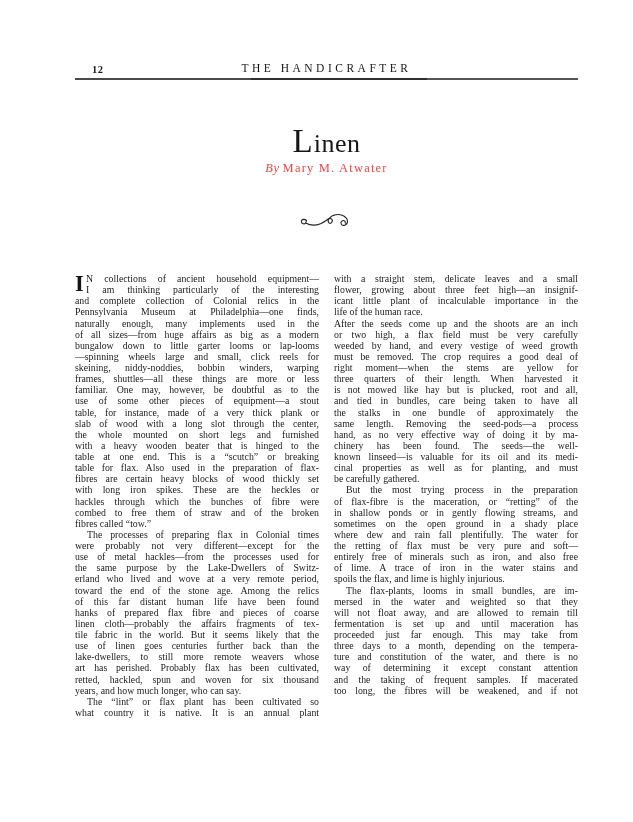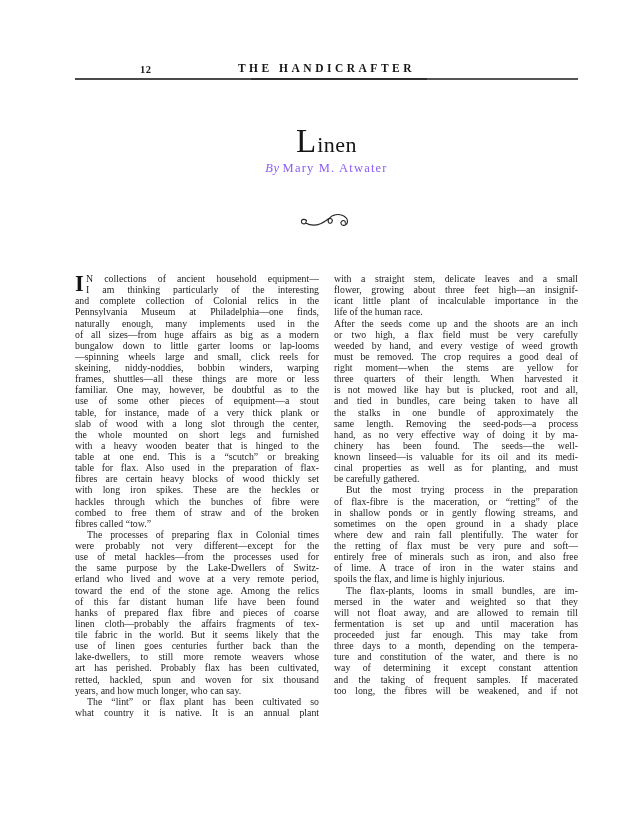--- a/index.html
+++ b/index.html
@@ -10,43 +10,43 @@
     color:#1a1a1a;
     position:relative;
     overflow:hidden;
     -webkit-font-smoothing:antialiased;
   }
   .abs{position:absolute;}
 
   
   .folio{
     left:92px;top:64px;
-    font-size:10.5px;font-weight:700;letter-spacing:0.5px;margin-left:48px;
+    font-size:10.5px;font-weight:700;letter-spacing:0.5px;
   }
   .journal{
     left:75px;top:62px;width:503px;
     text-align:center;
-    font-size:11.5px;font-weight:700;letter-spacing:3.5px;
+    font-size:11.5px;font-weight:400;letter-spacing:3.5px;
     color:#161616;
   }
   .headrule{
     left:75px;top:78px;width:503px;height:2px;
     background:linear-gradient(90deg,#4a4a4a 0 35%,#2f2f2f 35% 70%,#555 70% 100%);
   }
 
   
   .art-title{
     left:75px;top:124px;width:503px;
     text-align:center;letter-spacing:1px;color:#151515;
   }
   .t-init{font-size:33px;line-height:34px;}
-  .t-rest{font-size:22px;line-height:34px;letter-spacing:0.5px;}
+  .t-rest{font-size:26px;line-height:34px;letter-spacing:0.5px;}
   .byline{
     left:75px;top:161px;width:503px;
-    text-align:center;font-size:12.5px;color:#8b5cf6;
+    text-align:center;font-size:12.5px;color:#ef4444;
   }
   .by-pre{font-style:italic;letter-spacing:0.5px;}
   .by-name{letter-spacing:1.2px;}
   .ornament{
     left:75px;top:209px;width:503px;
     text-align:center;
   }
 
   
   .col{

